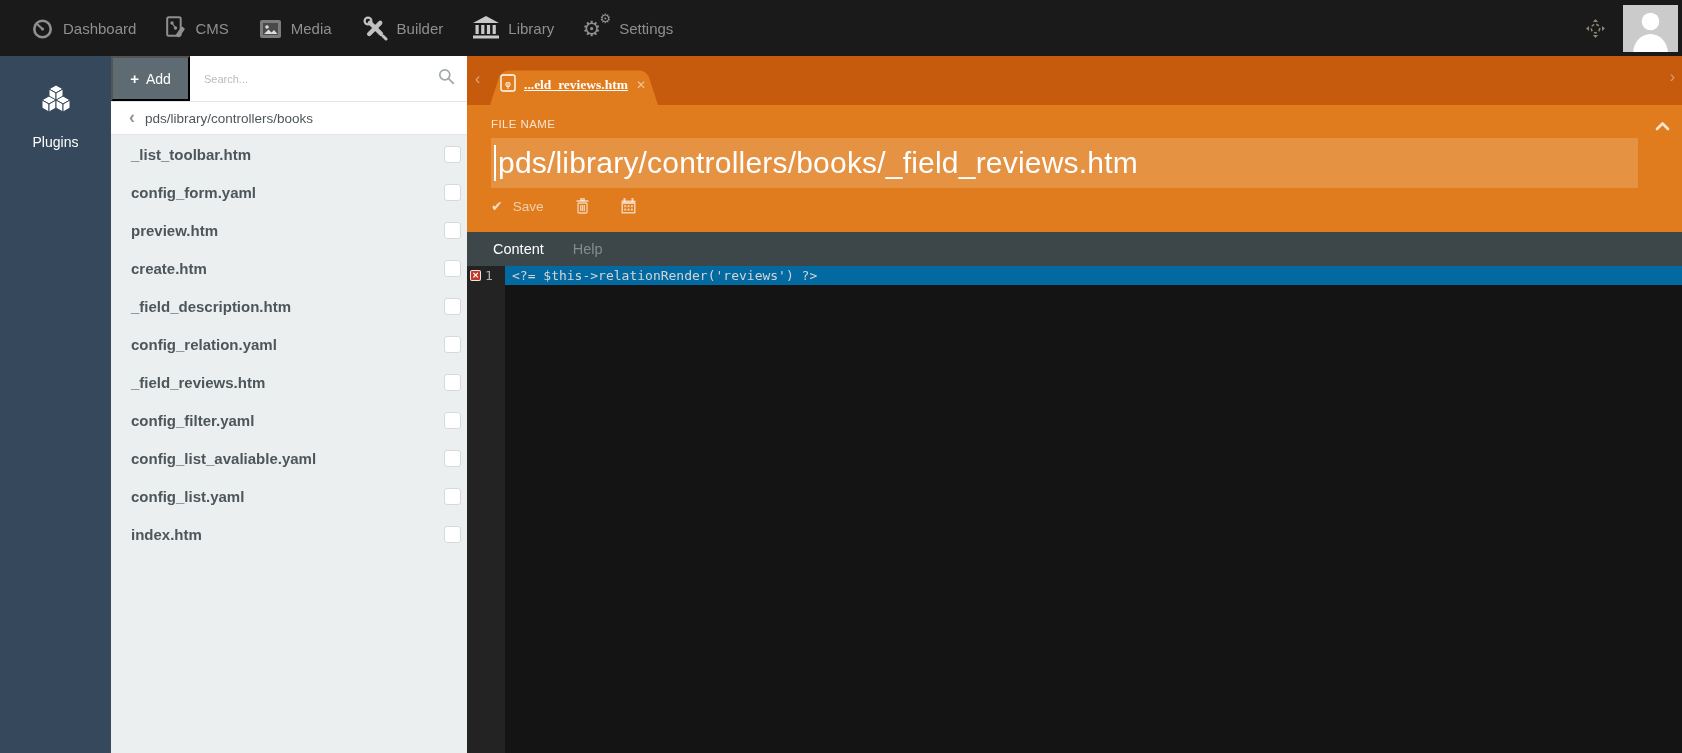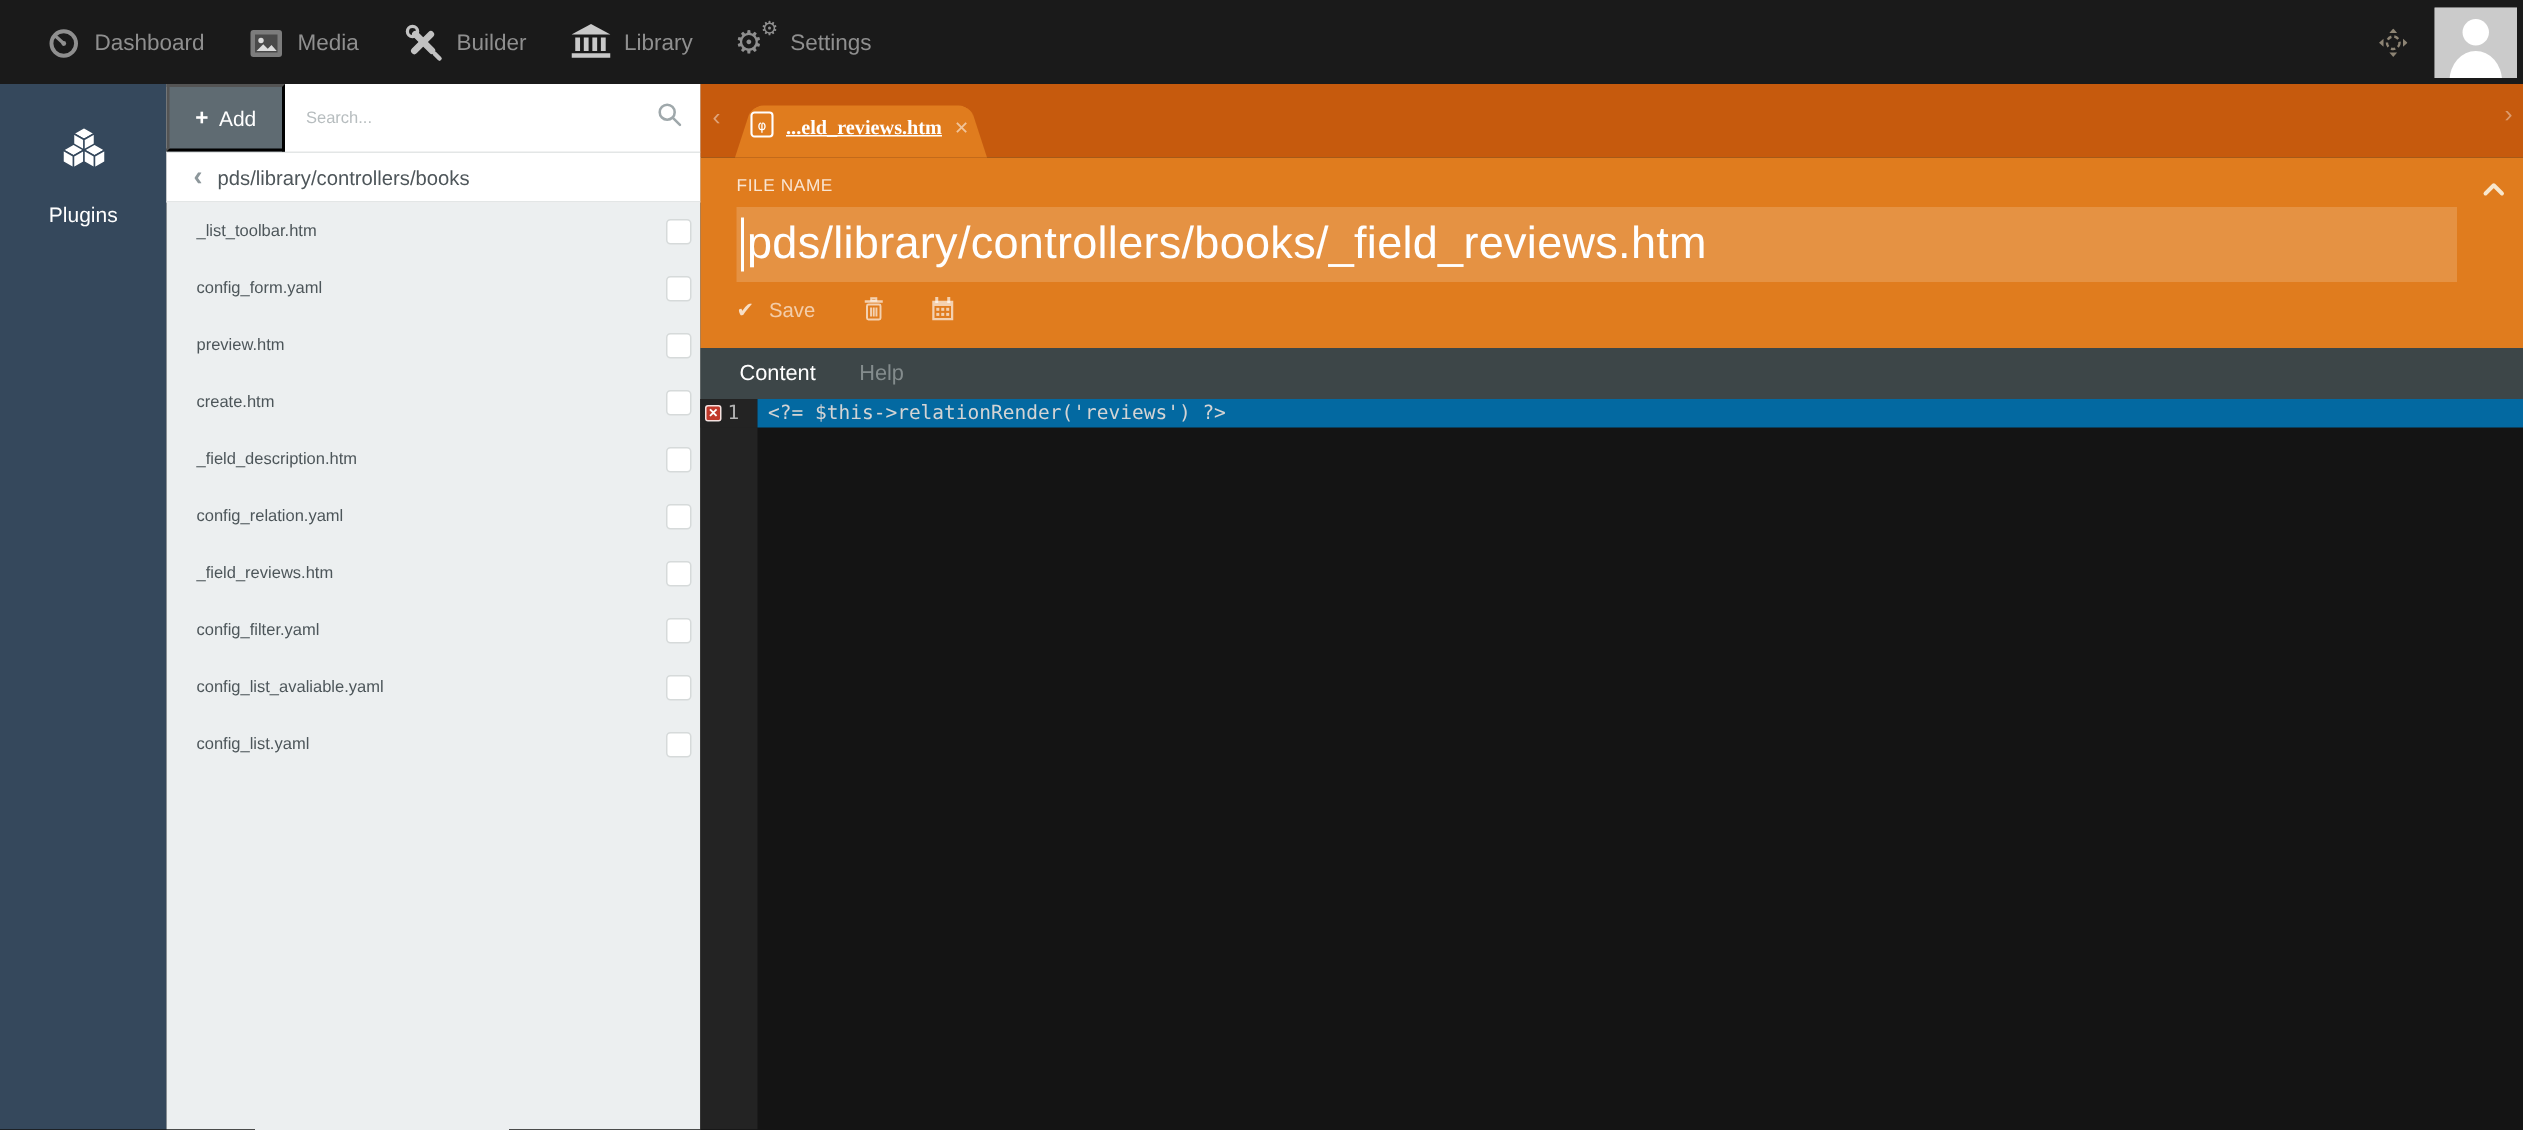--- a/index.html
+++ b/index.html
@@ -31,21 +31,21 @@
   .add-btn { width:79px; background:#5f6b72; color:#fff; display:flex; align-items:center; justify-content:center; gap:7px; font-size:14px; cursor:pointer; }
   .add-plus { font-size:15px; font-weight:bold; line-height:1; }
   .search-wrap { flex:1; display:flex; align-items:center; padding:0 12px 0 14px; }
   .search-input { flex:1; border:none; outline:none; font-size:11px; color:#4a5054; font-family:"Liberation Sans",sans-serif; background:transparent; }
   .search-input::placeholder { color:#b7bdbf; }
   .breadcrumb-row { height:33px; background:#ffffff; border-bottom:1px solid #e3e6e6; display:flex; align-items:center; gap:10px; padding-left:18px; flex:0 0 33px; }
   .crumb-chev { color:#8d979b; font-size:18px; line-height:1; cursor:pointer; font-weight:bold; transform:translateY(-1px); }
   .crumb-text { color:#4e565a; font-size:13.5px; }
   .file-list { list-style:none; flex:1; overflow:hidden; }
   .file-row { height:38px; display:flex; align-items:center; padding:0 6px 0 20px; cursor:pointer; }
-  .file-name { color:#4d565a; font-size:11px; }
+  .file-name { color:#4d565a; font-size:15px;font-weight:bold; }
   .file-check { margin-left:auto; width:17px; height:17px; background:#fff; border:1px solid #d6dada; border-radius:3px; appearance:none; -webkit-appearance:none; cursor:pointer; }
 
   
   .main { flex:1; display:flex; flex-direction:column; min-width:0; }
   .tabbar { height:49px; background:#c65a0d; flex:0 0 49px; position:relative; display:flex; align-items:flex-end; }
   .tab-scroll-left { position:absolute; left:8px; top:14px; color:rgba(255,255,255,.45); font-size:16px; cursor:pointer; }
   .tab-scroll-right { position:absolute; right:7px; top:12px; color:rgba(255,255,255,.4); font-size:16px; cursor:pointer; }
   .etab { position:relative; margin-left:23px; height:40px; min-width:163px; display:flex; align-items:center; padding:0 12px 0 10px; cursor:pointer; }
   .etab::before { content:""; position:absolute; inset:0; background:#e07c1e; transform:perspective(9px) rotateX(2deg); transform-origin:bottom; border-radius:9px 9px 0 0; }
   .etab > * { position:relative; z-index:1; }
@@ -89,20 +89,32 @@
         <span class="nav-ic">
           <svg width="23" height="23" viewBox="0 0 23 23">
               <circle cx="11.5" cy="12" r="8.2" fill="none" stroke="#8f8f8f" stroke-width="2.6"></circle>
               <line x1="11.5" y1="12" x2="6.5" y2="7.5" stroke="#8f8f8f" stroke-width="2.2" stroke-linecap="round"></line>
               <circle cx="11.5" cy="12" r="1.6" fill="#8f8f8f"></circle>
             </svg>
         </span>
         <span class="nav-label">Dashboard</span>
       </div>
 
+      <div class="nav-item">
+        <span class="nav-ic">
+          <svg width="20" height="24" viewBox="0 0 20 24">
+              <rect x="1.2" y="1.2" width="13.5" height="18.5" rx="1.5" fill="none" stroke="#8f8f8f" stroke-width="2"></rect>
+              <circle cx="6" cy="7" r="1.7" fill="#8f8f8f"></circle>
+              <circle cx="9.5" cy="12" r="1.7" fill="#8f8f8f"></circle>
+              <line x1="6" y1="7" x2="9.5" y2="12" stroke="#8f8f8f" stroke-width="1.3"></line>
+              <rect x="12.2" y="10.5" width="4.2" height="11" rx="1" transform="rotate(35 14.3 16)" fill="#8f8f8f"></rect>
+            </svg>
+        </span>
+        <span class="nav-label">CMS</span>
+      </div>
 
       <div class="nav-item">
         <span class="nav-ic">
           <svg width="23" height="21" viewBox="0 0 23 21">
               <rect x="1" y="2" width="21" height="18" rx="2" fill="#7c7c7c"></rect>
               <rect x="4" y="5" width="15" height="12" fill="#4a4a4a"></rect>
               <circle cx="8" cy="9" r="1.8" fill="#dcdcdc"></circle>
               <path d="M5 16 l4.5-4.5 3 3 2.5-2.5 3.5 4 z" fill="#dcdcdc"></path>
             </svg>
         </span>
@@ -245,20 +257,24 @@
             <input type="checkbox" class="file-check" style="">
           </li>
         <li class="file-row">
             <span class="file-name">config_list_avaliable.yaml</span>
             <input type="checkbox" class="file-check" style="">
           </li>
         <li class="file-row">
             <span class="file-name">config_list.yaml</span>
             <input type="checkbox" class="file-check" style="">
           </li>
+        <li class="file-row">
+            <span class="file-name">index.htm</span>
+            <input type="checkbox" class="file-check" style="">
+          </li>
       </ul>
     </section>
 
     <main class="main">
 
       <div class="tabbar">
         <span class="tab-scroll-left">‹</span>
         <div class="etab">
           <span>
             <svg width="16" height="18" viewBox="0 0 16 18">

